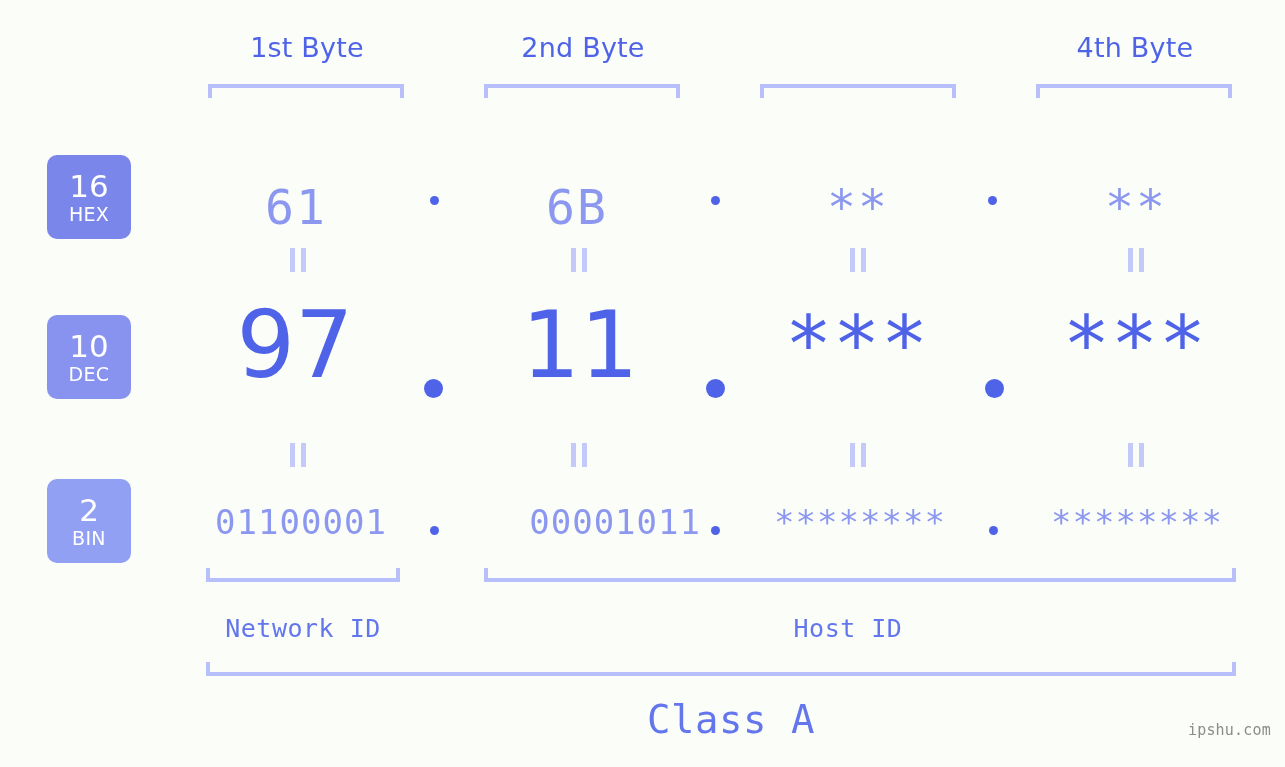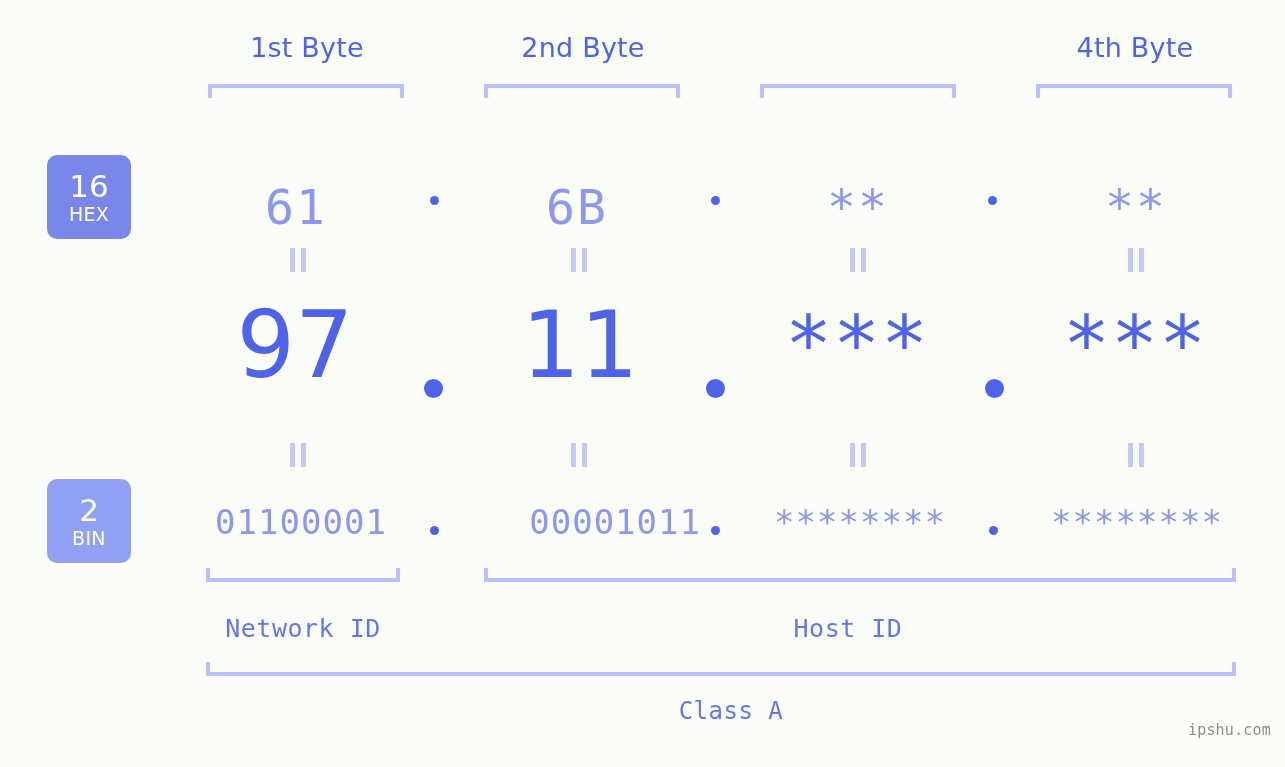--- a/index.html
+++ b/index.html
@@ -153,21 +153,21 @@
     font-family: "DejaVu Sans Mono", monospace;
     font-size: 25px;
     color: #6376ec;
     text-align: center;
     white-space: nowrap;
     letter-spacing: .5px;
   }
   .class-label {
     position: absolute;
     font-family: "DejaVu Sans Mono", monospace;
-    font-size: 24px;
+    font-size: 39px;
     color: #6376ec;
     text-align: center;
     white-space: nowrap;
     letter-spacing: .5px;
   }
 
   
   .watermark {
     position: absolute;
     right: 14px;
@@ -188,20 +188,24 @@
   <div class="byte-label" style="left:1035px;">4th Byte</div>
 
   <div class="bracket-top" style="left:208px;top:84px;width:196px;"></div>
   <div class="bracket-top" style="left:484px;top:84px;width:196px;"></div>
   <div class="bracket-top" style="left:760px;top:84px;width:196px;"></div>
   <div class="bracket-top" style="left:1036px;top:84px;width:196px;"></div>
 
   <div class="badge badge-hex">
     <span class="num">16</span>
     <span class="abbr">HEX</span>
+  </div>
+  <div class="badge badge-dec">
+    <span class="num">10</span>
+    <span class="abbr">DEC</span>
   </div>
   <div class="badge badge-bin">
     <span class="num">2</span>
     <span class="abbr">BIN</span>
   </div>
 
   <div class="cell hex-val" style="left:196px;">61</div>
   <div class="cell hex-val" style="left:477px;">6B</div>
   <div class="cell hex-val" style="left:758px;">**</div>
   <div class="cell hex-val" style="left:1036px;">**</div>

